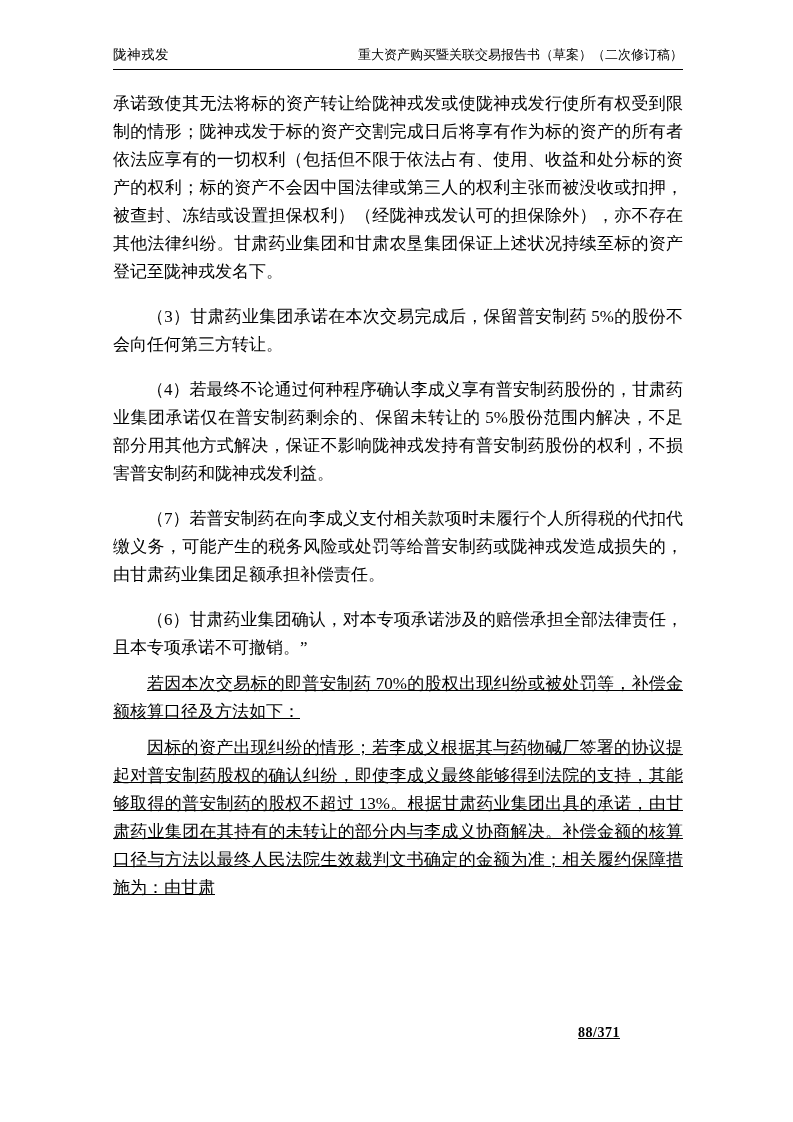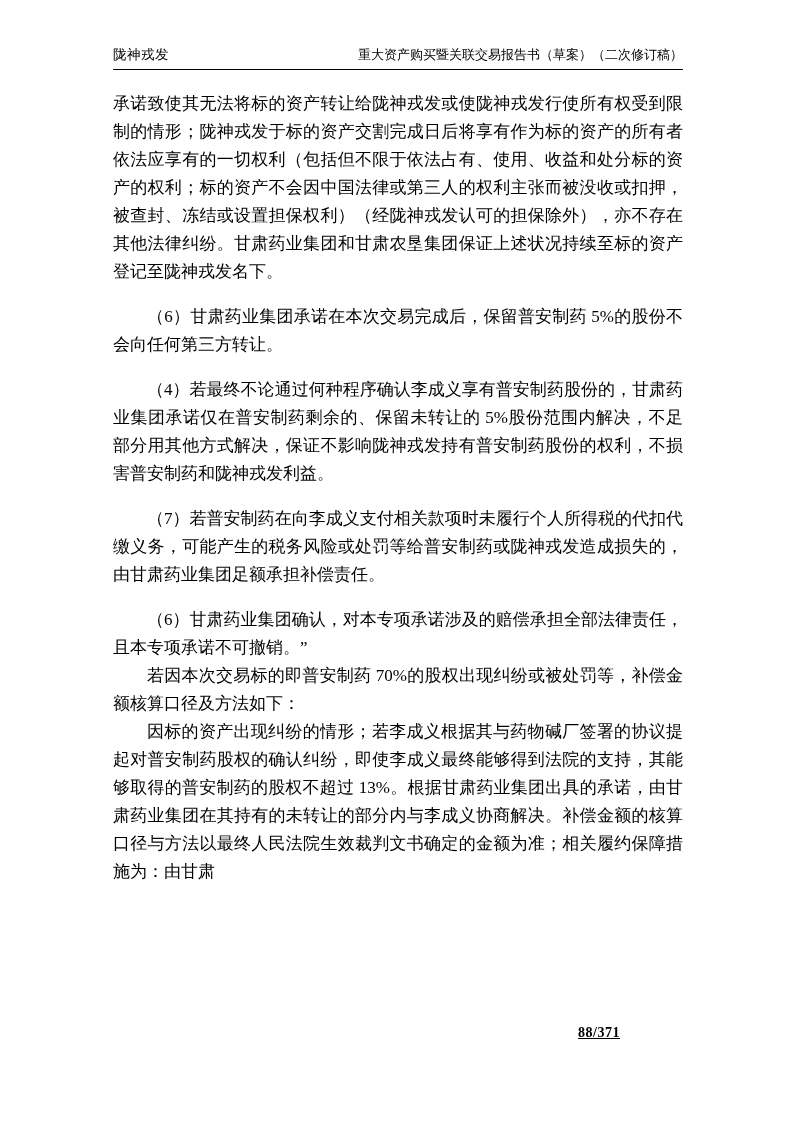--- a/index.html
+++ b/index.html
@@ -50,21 +50,22 @@
     text-align: justify;
     text-justify: inter-ideograph;
   }
   .indent {
     text-indent: 2em;
   }
   .spaced {
     margin-top: 17px;
   }
   .tight {
-    margin-top: 0;
+    margin-top: 8px;
+    text-decoration: underline;
   }
   .page-footer {
     position: absolute;
     right: 126px;
     top: 1025px;
     font-size: 14px;
     font-weight: bold;
     letter-spacing: 0.5px;
     text-decoration: underline;
   }
@@ -74,21 +75,21 @@
 
 <div class="page">
 
   <div class="page-header">
     <span class="header-left">陇神戎发</span>
     <span class="header-right">重大资产购买暨关联交易报告书（草案）（二次修订稿）</span>
   </div>
 
   <div class="doc-body">
     <p class="para">承诺致使其无法将标的资产转让给陇神戎发或使陇神戎发行使所有权受到限制的情形；陇神戎发于标的资产交割完成日后将享有作为标的资产的所有者依法应享有的一切权利（包括但不限于依法占有、使用、收益和处分标的资产的权利；标的资产不会因中国法律或第三人的权利主张而被没收或扣押，被查封、冻结或设置担保权利）（经陇神戎发认可的担保除外），亦不存在其他法律纠纷。甘肃药业集团和甘肃农垦集团保证上述状况持续至标的资产登记至陇神戎发名下。</p>
-    <p class="para indent spaced">（6）甘肃药业集团承诺在本次交易完成后，保留普安制药 5%的股份不会向任何第三方转让。</p>
+    <p class="para indent spaced">（3）甘肃药业集团承诺在本次交易完成后，保留普安制药 5%的股份不会向任何第三方转让。</p>
     <p class="para indent spaced">（4）若最终不论通过何种程序确认李成义享有普安制药股份的，甘肃药业集团承诺仅在普安制药剩余的、保留未转让的 5%股份范围内解决，不足部分用其他方式解决，保证不影响陇神戎发持有普安制药股份的权利，不损害普安制药和陇神戎发利益。</p>
     <p class="para indent spaced">（7）若普安制药在向李成义支付相关款项时未履行个人所得税的代扣代缴义务，可能产生的税务风险或处罚等给普安制药或陇神戎发造成损失的，由甘肃药业集团足额承担补偿责任。</p>
     <p class="para indent spaced">（6）甘肃药业集团确认，对本专项承诺涉及的赔偿承担全部法律责任，且本专项承诺不可撤销。”</p>
     <p class="para indent tight">若因本次交易标的即普安制药 70%的股权出现纠纷或被处罚等，补偿金额核算口径及方法如下：</p>
     <p class="para indent tight">因标的资产出现纠纷的情形；若李成义根据其与药物碱厂签署的协议提起对普安制药股权的确认纠纷，即使李成义最终能够得到法院的支持，其能够取得的普安制药的股权不超过 13%。根据甘肃药业集团出具的承诺，由甘肃药业集团在其持有的未转让的部分内与李成义协商解决。补偿金额的核算口径与方法以最终人民法院生效裁判文书确定的金额为准；相关履约保障措施为：由甘肃</p>
   </div>
 
   <div class="page-footer">88/371</div>
 
 </div>

